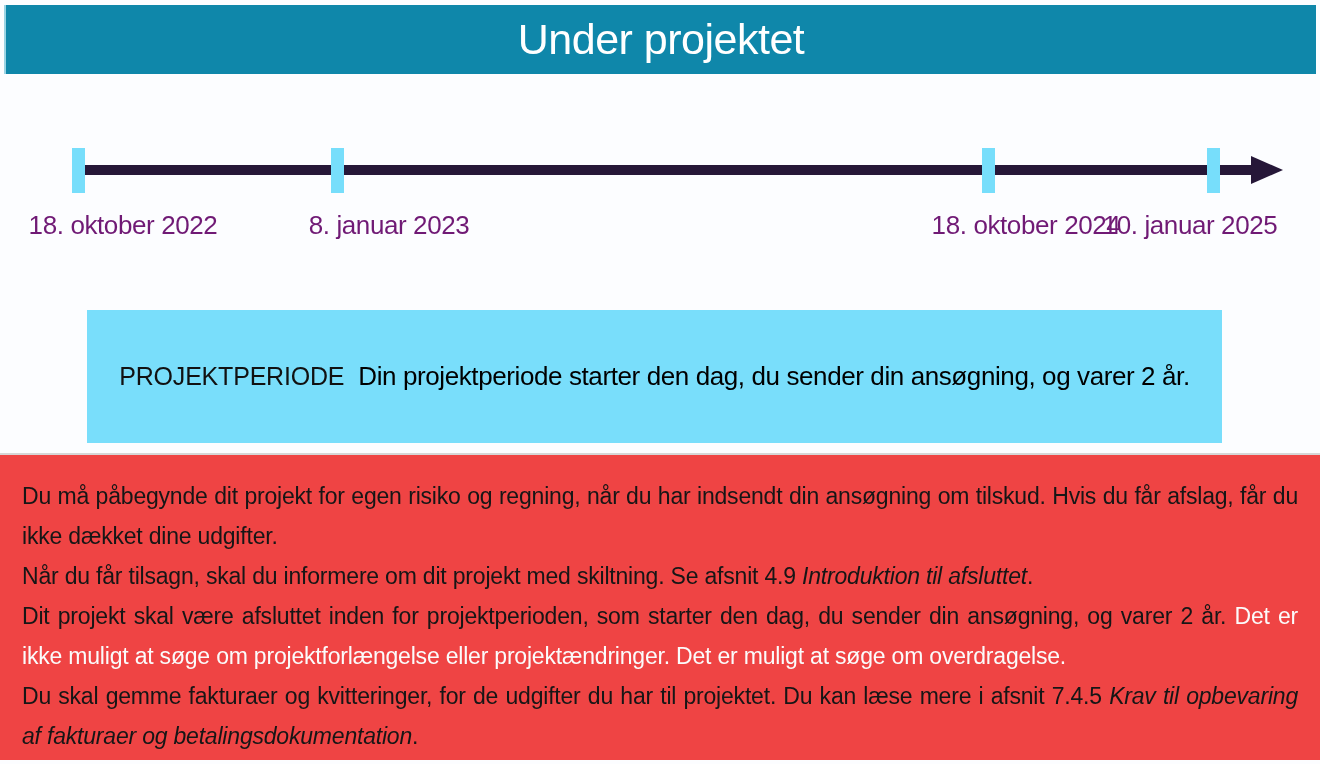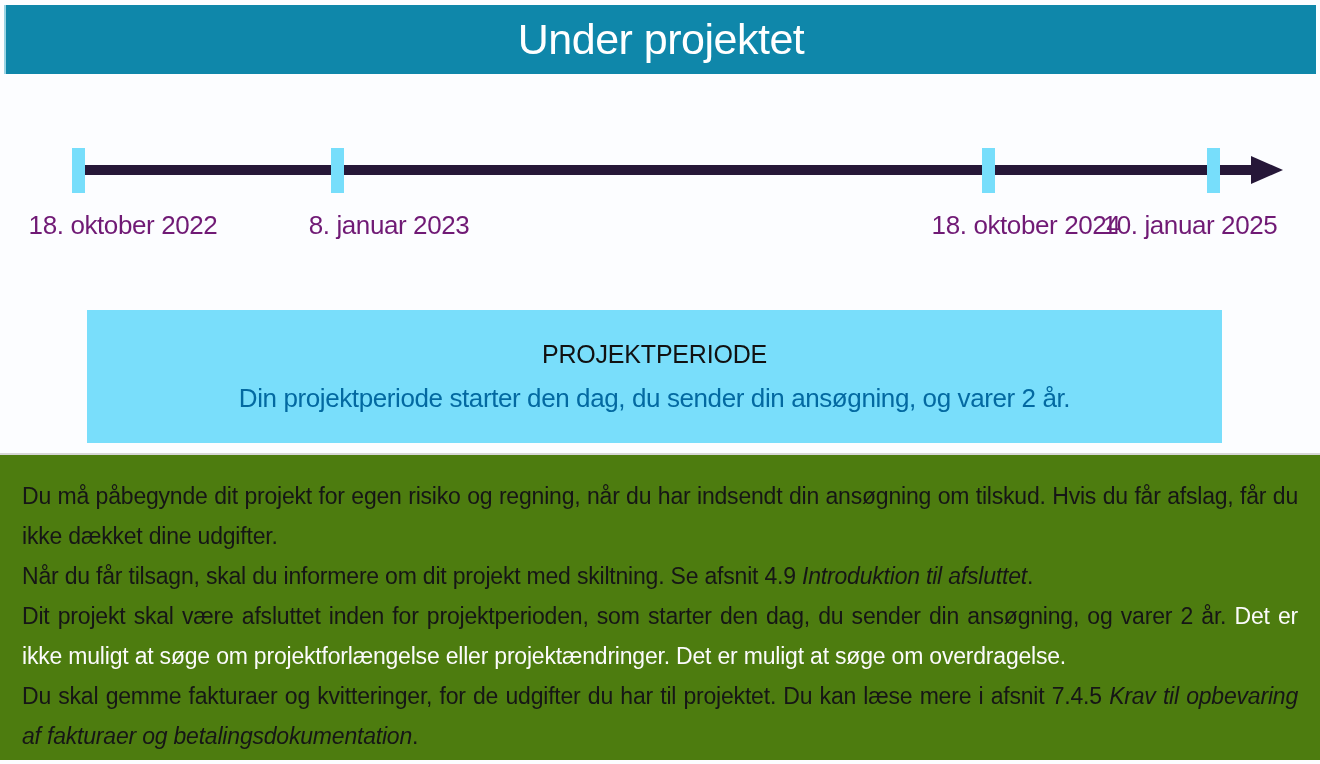--- a/index.html
+++ b/index.html
@@ -67,41 +67,41 @@
   .label-1 { left: 389px; }
   .label-2 { left: 978px; margin-left: 48px; }
   .label-3 { left: 1190px; }
 
   
   .period-box {
     position: absolute;
     left: 87px; top: 310px;
     width: 1135px; height: 133px;
     background: #79DEFB;
-    display: flex; flex-direction: column;
+    display: flex; flex-direction: row;
     align-items: center; justify-content: center;
     gap: 14px;
   }
   .period-title {
     font-size: 25px;
     color: #111111;
     letter-spacing: -0.2px;
   }
   .period-desc {
     font-size: 26px;
-    color: #0369a1;
+    color: #000000;
     letter-spacing: -0.4px;
   }
 
   
   .info-box {
     position: absolute;
     left: 0; top: 453px;
     width: 1320px; height: 307px;
-    background: #4d7c0f;
+    background: #ef4444;
     box-sizing: border-box;
     padding: 21px 22px 0 22px;
     border-top: 2px solid #d6d6d6;
   }
   .info-box p {
     margin: 0;
     font-size: 23px;
     line-height: 40px;
     color: #161616;
     text-align: justify;

